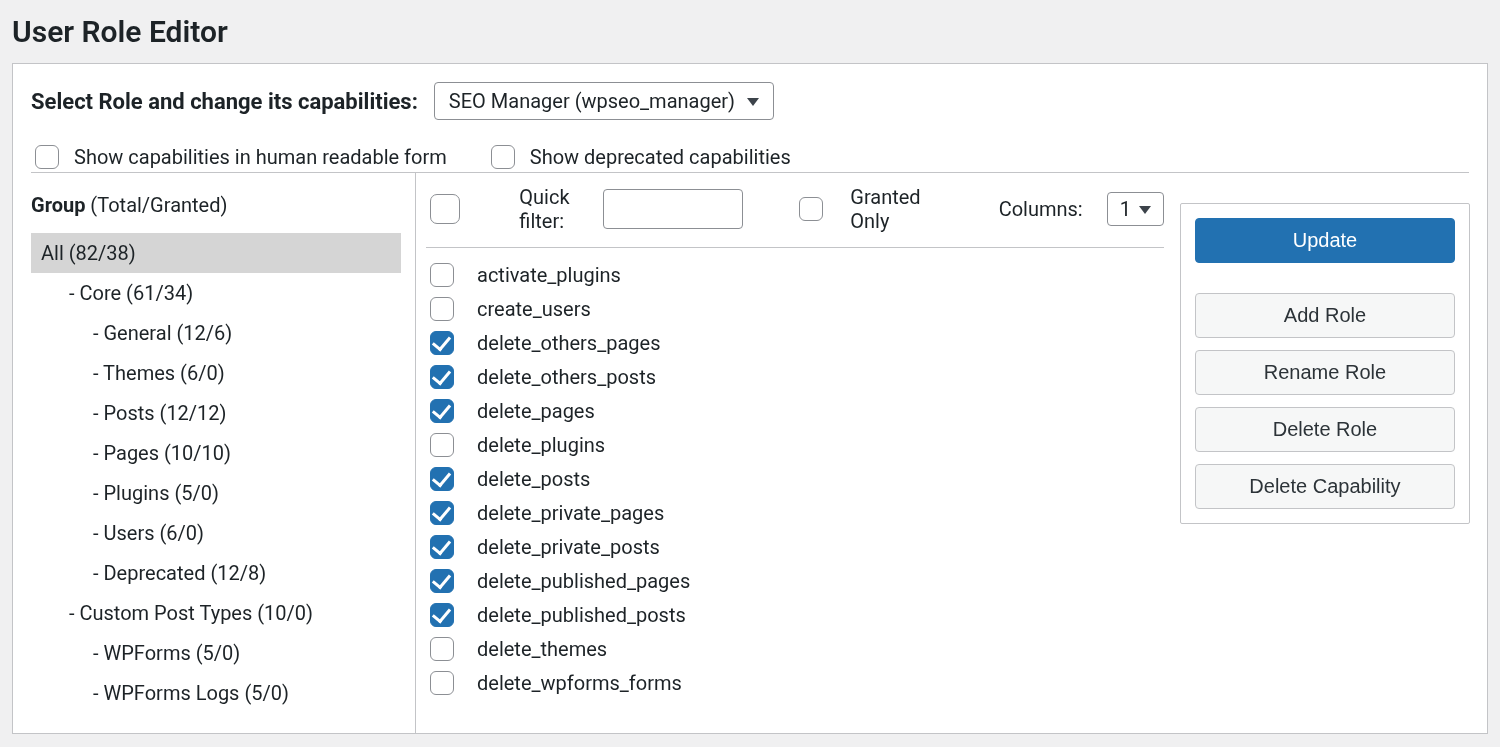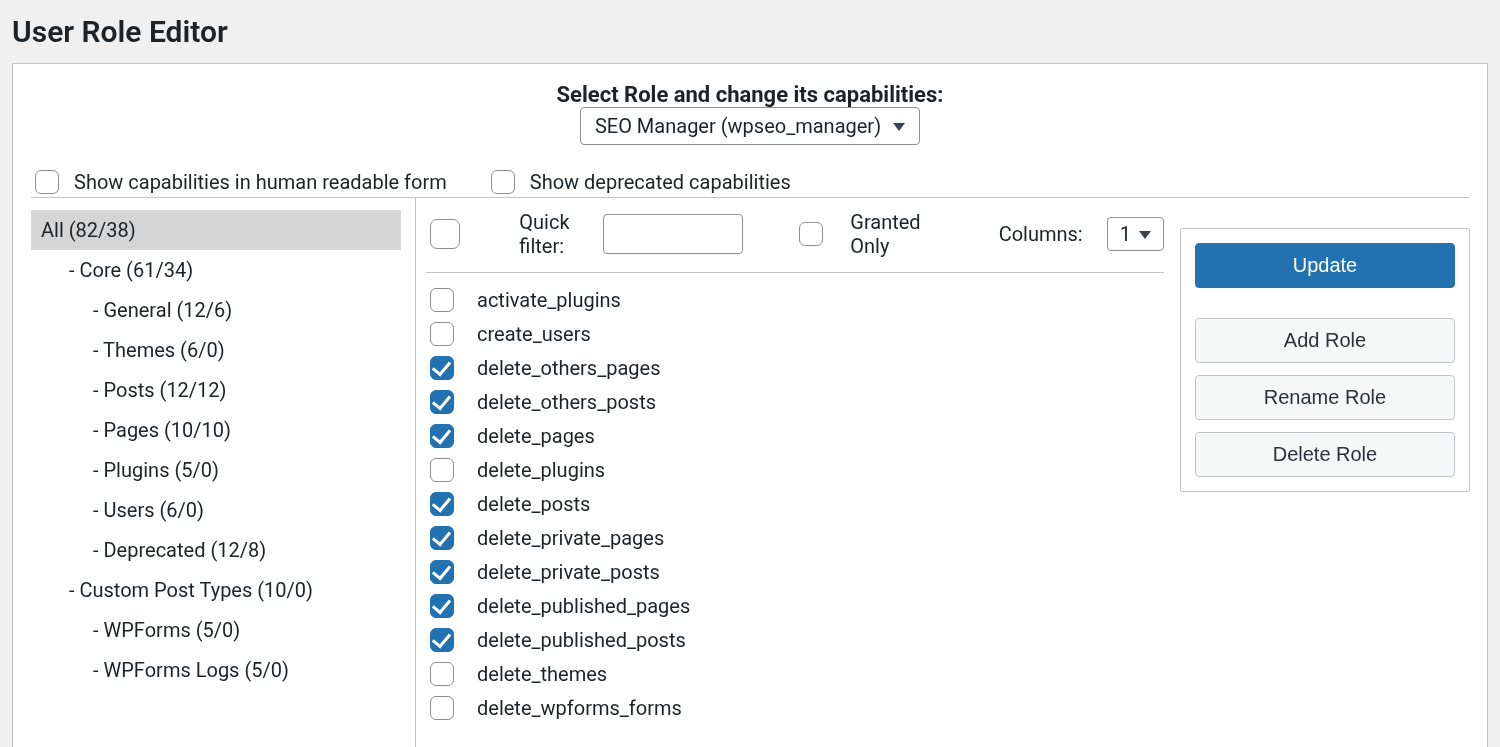--- a/index.html
+++ b/index.html
@@ -23,23 +23,22 @@
 
   .panel {
     background: #fff;
     border: 1px solid #c3c4c7;
     padding: 18px 18px 0 18px;
   }
 
   .select-row {
     display: flex;
     align-items: center;
-    gap: 0;
+    gap: 16px;
     margin-bottom: 22px;
-    flex-direction: column;
   }
   .select-row .label-bold {
     font-size: 22px;
     font-weight: 700;
   }
 
   .dropdown {
     display: inline-flex;
     align-items: center;
     gap: 12px;
@@ -228,20 +227,23 @@
         <input type="checkbox" class="ure-check" style="">
         <label>Show deprecated capabilities</label>
       </div>
     </div>
 
     <hr class="div">
 
     <div class="content">
 
       <div class="col-left">
+        <div class="group-heading">
+          <span class="gh1">Group</span><span> (Total/Granted)</span>
+        </div>
         <div id="group-list">
             <div class="group-item selected">All (82/38)</div>
             <div class="group-item indent1">- Core (61/34)</div>
             <div class="group-item indent2">- General (12/6)</div>
             <div class="group-item indent2">- Themes (6/0)</div>
             <div class="group-item indent2">- Posts (12/12)</div>
             <div class="group-item indent2">- Pages (10/10)</div>
             <div class="group-item indent2">- Plugins (5/0)</div>
             <div class="group-item indent2">- Users (6/0)</div>
             <div class="group-item indent2">- Deprecated (12/8)</div>
@@ -325,18 +327,19 @@
           </div>
 
       </div>
 
       <div class="col-right">
         <div class="side-panel">
           <button class="btn primary btn-gap">Update</button>
           <button class="btn">Add Role</button>
           <button class="btn">Rename Role</button>
           <button class="btn">Delete Role</button>
+          <button class="btn">Delete Capability</button>
         </div>
       </div>
 
     </div>
   </div>
 </div>
 
 </body></html>

